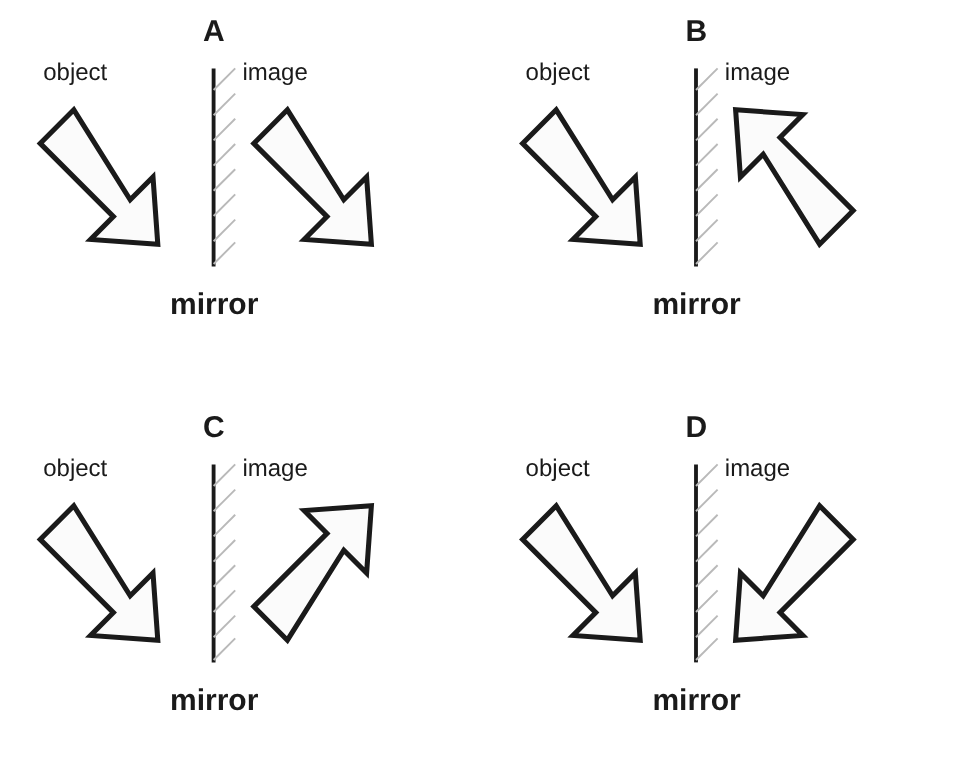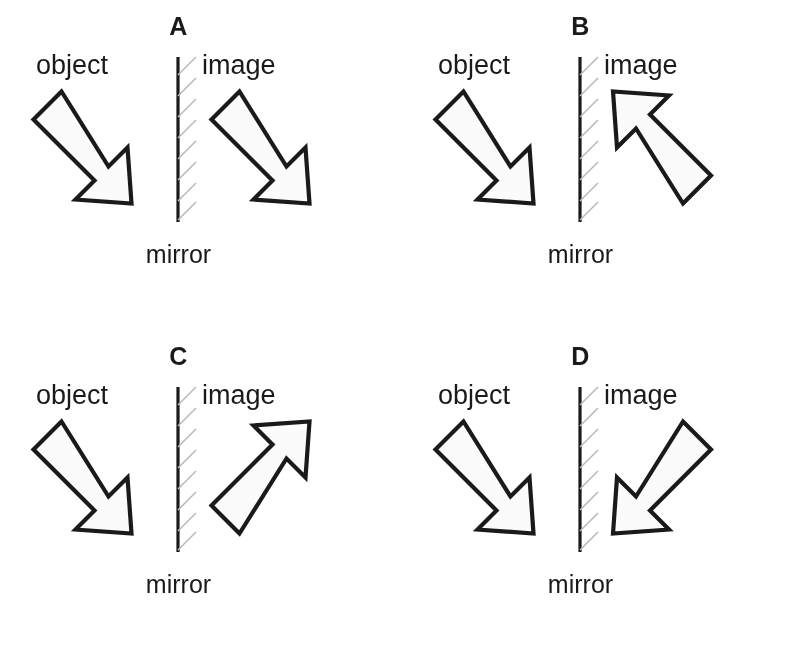--- a/index.html
+++ b/index.html
@@ -38,35 +38,36 @@
     font-size: 25px;
     font-weight: bold;
     letter-spacing: 0.5px;
   }
   
   .panel-letter span { position: relative; left: -22px; }
 
   .side-label {
     position: absolute;
     top: 50px;
-    font-size: 27px;
+    font-size: 20px;
     font-weight: normal;
     white-space: nowrap;
   }
   .label-object { left: 36px; }
   .label-image  { left: 202px; }
 
   .mirror-label {
     position: absolute;
     top: 240px;
     left: 0;
     width: 100%;
     text-align: center;
     font-size: 25px;
     white-space: nowrap;
+    font-weight: bold;
   }
   .mirror-label span { position: relative; left: -22px; }
 
   .panel-svg {
     position: absolute;
     left: 0;
     top: 0;
   }
 
   .arrow-shape {

